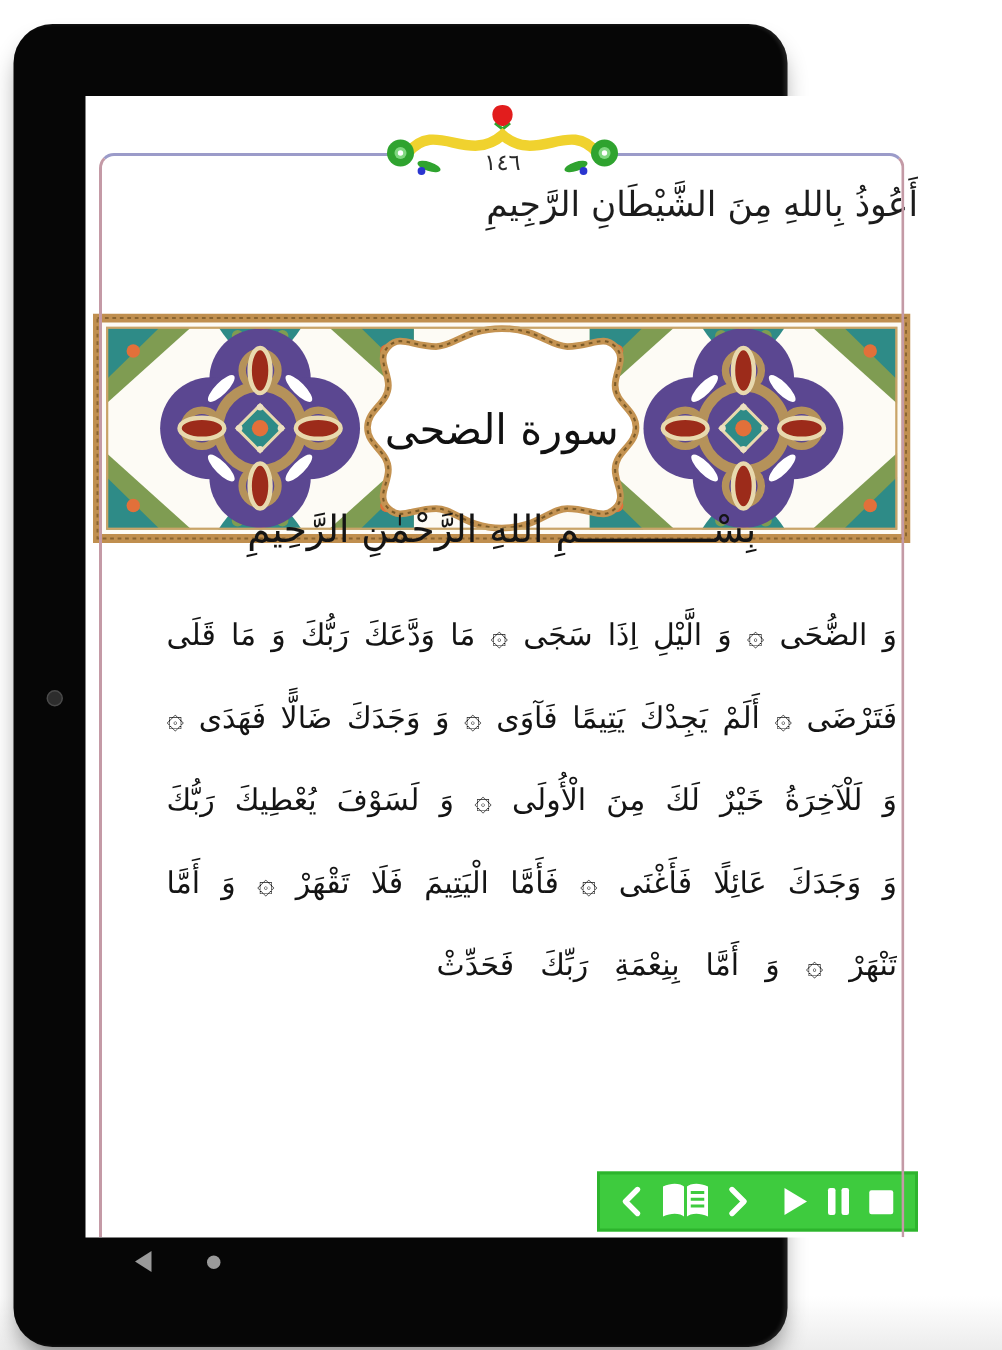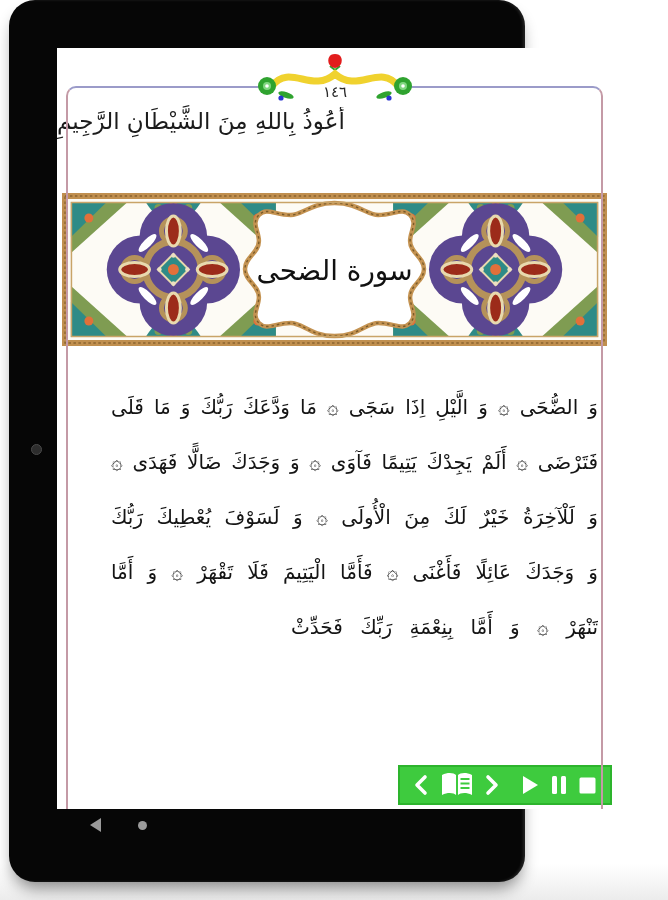--- a/index.html
+++ b/index.html
@@ -1,32 +1,32 @@
 <!DOCTYPE html>
 <html><head>
 <meta charset="utf-8">
 <style>
   html,body{margin:0;padding:0;width:668px;height:900px;background:#fff;overflow:hidden;
             font-family:"DejaVu Sans",sans-serif;}
   .stage{position:relative;width:668px;height:900px;background:linear-gradient(#ffffff 96%,#ececec);}
   
-  .tablet{position:absolute;left:9px;top:0;width:516px;height:882px;background:#060606;
+  .tablet{position:absolute;left:9px;top:16px;width:516px;height:882px;background:#060606;
           border-radius:26px;box-shadow:0 10px 16px -4px rgba(0,0,0,.45), inset -2px 0 3px rgba(255,255,255,.12);}
   .camera{position:absolute;left:22px;top:444px;width:9px;height:9px;border-radius:50%;
           background:#2d2d2d;border:1px solid #4a4a4a;}
   .nav-back{position:absolute;left:81px;top:818px;width:0;height:0;
             border-top:7px solid transparent;border-bottom:7px solid transparent;border-right:11px solid #9a9a9a;}
   .nav-home{position:absolute;left:129px;top:821px;width:9px;height:9px;border-radius:50%;background:#9a9a9a;}
   
   .screen{position:absolute;left:48px;top:48px;width:555px;height:761px;background:#ffffff;overflow:hidden;}
   .page-frame{position:absolute;left:9px;right:9px;top:38px;bottom:0;z-index:3;pointer-events:none;
               border-top:2px solid #9b9bc9;border-left:2px solid #c49aa6;border-right:2px solid #c49aa6;
               border-bottom:none;border-radius:10px 10px 0 0;}
   .header-ornament{position:absolute;left:50%;top:5px;transform:translateX(-50%);width:170px;height:62px;z-index:4;}
-  .taawwudh{position:absolute;left:0;right:0;top:60px;text-align:left;font-size:23px;color:#1c1c1c;
+  .taawwudh{position:absolute;left:0;right:0;top:60px;text-align:right;font-size:23px;color:#1c1c1c;
             direction:rtl;z-index:2;}
   .band{position:absolute;left:5px;top:101px;width:545px;height:153px;z-index:2;margin-top:44px;}
   .band svg{width:100%;height:100%;display:block;}
   .bismillah{position:absolute;left:0;right:0;top:274px;text-align:center;font-size:25px;color:#141414;
              direction:rtl;z-index:2;}
   .verses{position:absolute;left:14px;right:14px;top:332px;z-index:2;color:#141414;margin-left:40px;}
   .vline{direction:rtl;height:55px;line-height:55px;font-size:20px;text-align:justify;
          text-align-last:justify;word-spacing:3px;overflow:hidden;}
   .vline.last{text-align-last:right;padding-left:180px;word-spacing:9px;}
   
@@ -126,20 +126,21 @@
           <use href="#halfpattern" transform="translate(548 0) scale(-1 1)"></use>
           <path d="M274 10 C298 10 306 22 318 22 C334 22 342 14 350 22 C358 30 350 38 350 48 C350 60 364 64 364 76 C364 88 350 92 350 104 C350 114 358 122 350 130 C342 138 334 130 318 130 C306 130 298 143 274 143 C250 143 242 130 230 130 C214 130 206 138 198 130 C190 122 198 114 198 104 C198 92 184 88 184 76 C184 64 198 60 198 48 C198 38 190 30 198 22 C206 14 214 22 230 22 C242 22 250 10 274 10 Z" fill="#ffffff" stroke="#c49352" stroke-width="4.5"></path>
           <path d="M274 10 C298 10 306 22 318 22 C334 22 342 14 350 22 C358 30 350 38 350 48 C350 60 364 64 364 76 C364 88 350 92 350 104 C350 114 358 122 350 130 C342 138 334 130 318 130 C306 130 298 143 274 143 C250 143 242 130 230 130 C214 130 206 138 198 130 C190 122 198 114 198 104 C198 92 184 88 184 76 C184 64 198 60 198 48 C198 38 190 30 198 22 C206 14 214 22 230 22 C242 22 250 10 274 10 Z" fill="none" stroke="#7a5a28" stroke-width="1.4" stroke-dasharray="2.5 3"></path>
           <rect x="3" y="3" width="542" height="147" fill="none" stroke="#c08f4f" stroke-width="6"></rect>
           <rect x="3" y="3" width="542" height="147" fill="none" stroke="#8a6430" stroke-width="1.3" stroke-dasharray="2.5 2.5"></rect>
           <rect x="9.5" y="9.5" width="529" height="134" fill="none" stroke="#c9a468" stroke-width="1.5"></rect>
           <text x="274" y="87" font-size="28" text-anchor="middle" fill="#111111" direction="rtl">سورة الضحى</text>
         </svg>
       </div>
 
+      <div class="bismillah">بِسْــــــــــــمِ اللهِ الرَّحْمٰنِ الرَّحِيمِ</div>
 
       <div class="verses">
         <div class="vline">وَ الضُّحَى ۞ وَ الَّيْلِ اِذَا سَجَى ۞ مَا وَدَّعَكَ رَبُّكَ وَ مَا قَلَى ۞</div>
         <div class="vline">فَتَرْضَى ۞ أَلَمْ يَجِدْكَ يَتِيمًا فَآوَى ۞ وَ وَجَدَكَ ضَالًّا فَهَدَى ۞</div>
         <div class="vline">وَ لَلْآخِرَةُ خَيْرٌ لَكَ مِنَ الْأُولَى ۞ وَ لَسَوْفَ يُعْطِيكَ رَبُّكَ</div>
         <div class="vline">وَ وَجَدَكَ عَائِلًا فَأَغْنَى ۞ فَأَمَّا الْيَتِيمَ فَلَا تَقْهَرْ ۞ وَ أَمَّا السَّائِلَ فَلَا</div>
         <div class="vline last">تَنْهَرْ ۞ وَ أَمَّا بِنِعْمَةِ رَبِّكَ فَحَدِّثْ ۞</div>
       </div>
 
       <div class="player">

